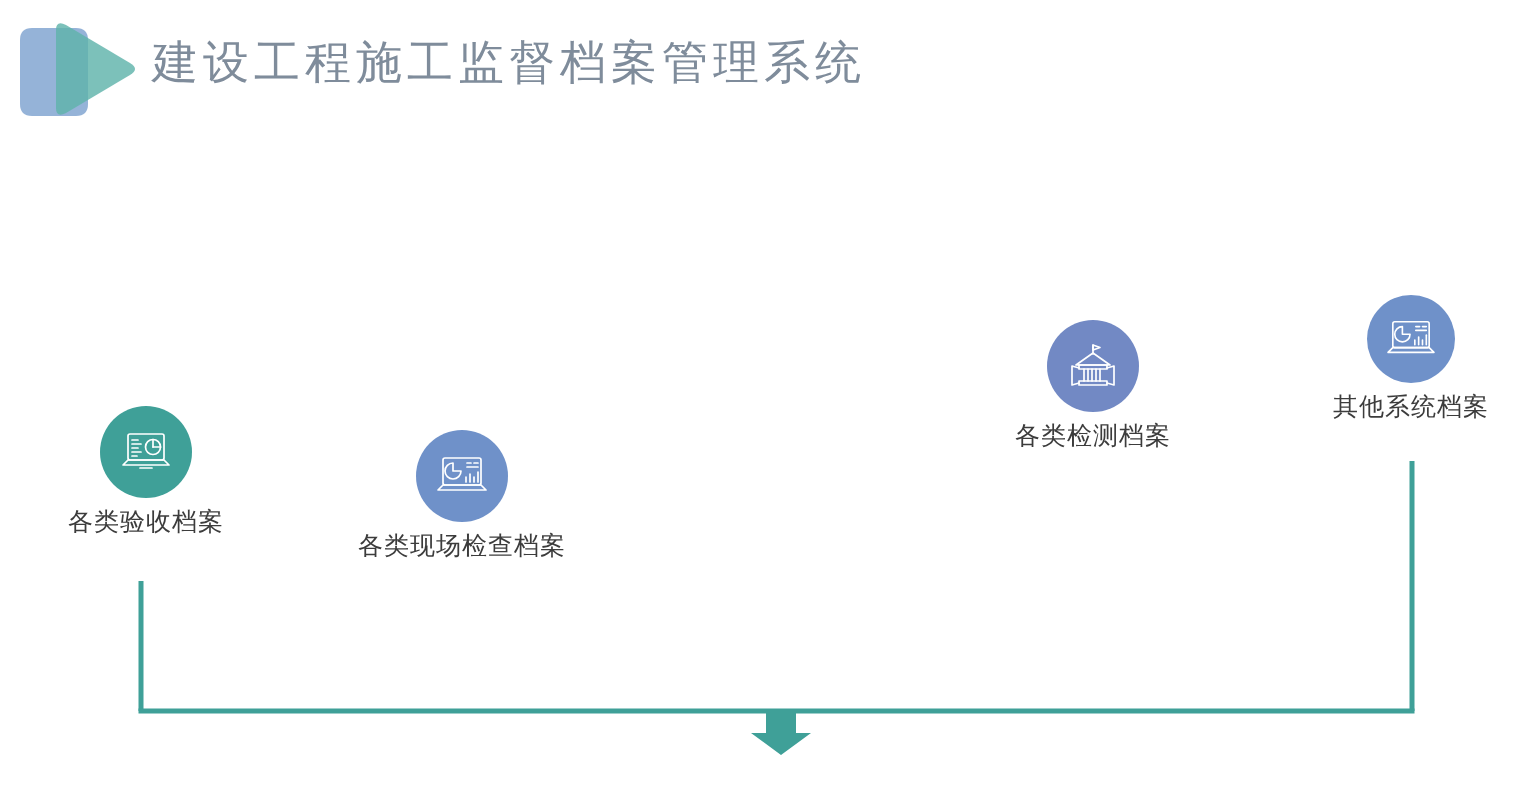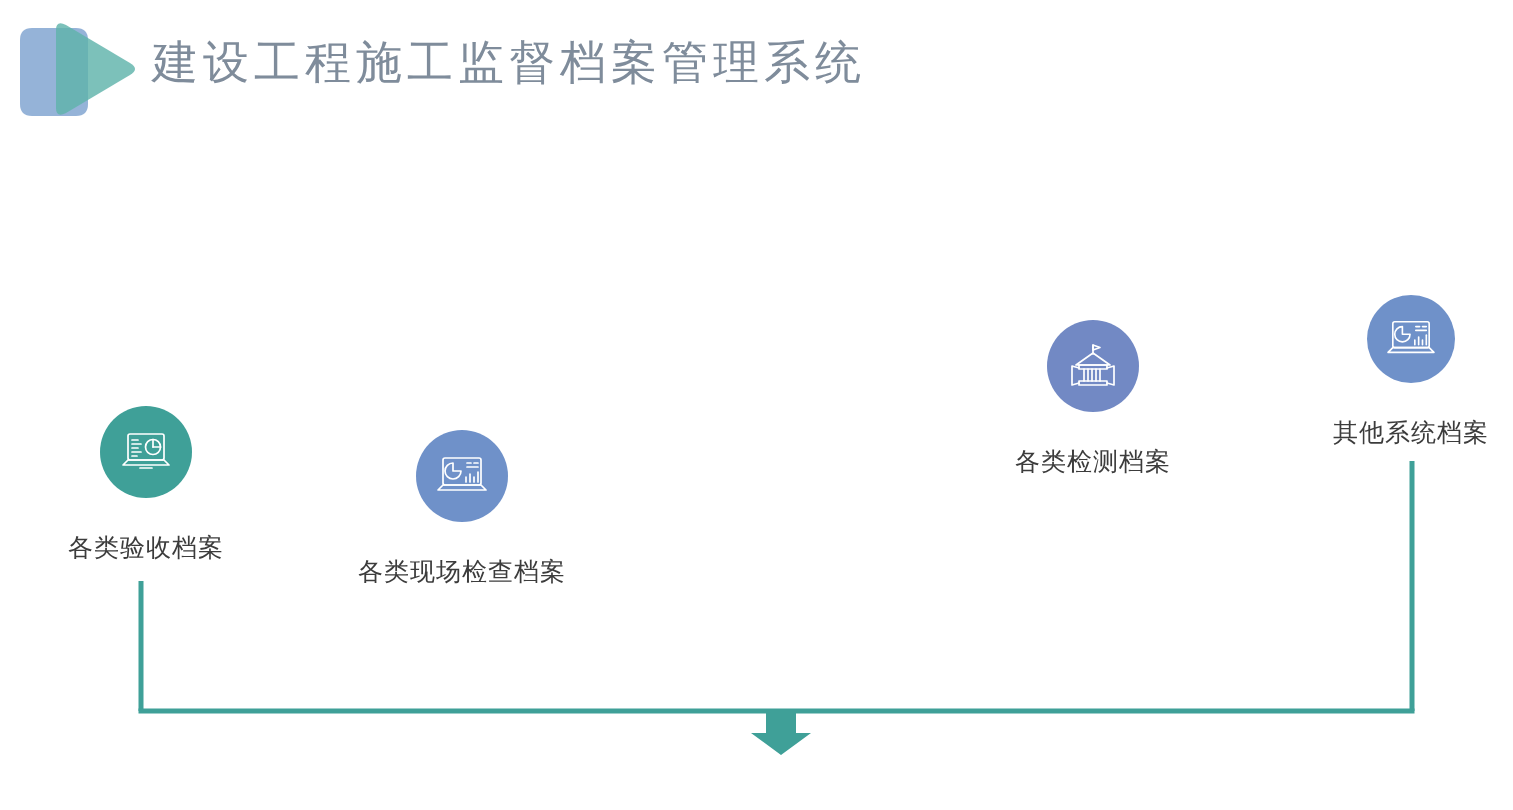--- a/index.html
+++ b/index.html
@@ -68,21 +68,21 @@
     border-radius: 50%;
     display: flex;
     align-items: center;
     justify-content: center;
     flex: none;
   }
 
   .node-circle svg { display: block; }
 
   .node-label {
-    margin-top: 33px;
+    margin-top: 7px;
     font-size: 25px;
     color: #3c3c3c;
     white-space: nowrap;
     letter-spacing: 1px;
   }
 
   
   #node-0 { left: 18px;  top: 406px; width: 256px; }
   #node-1 { left: 334px; top: 430px; width: 256px; }
   #node-2 { left: 655px; top: 392px; width: 256px; }

